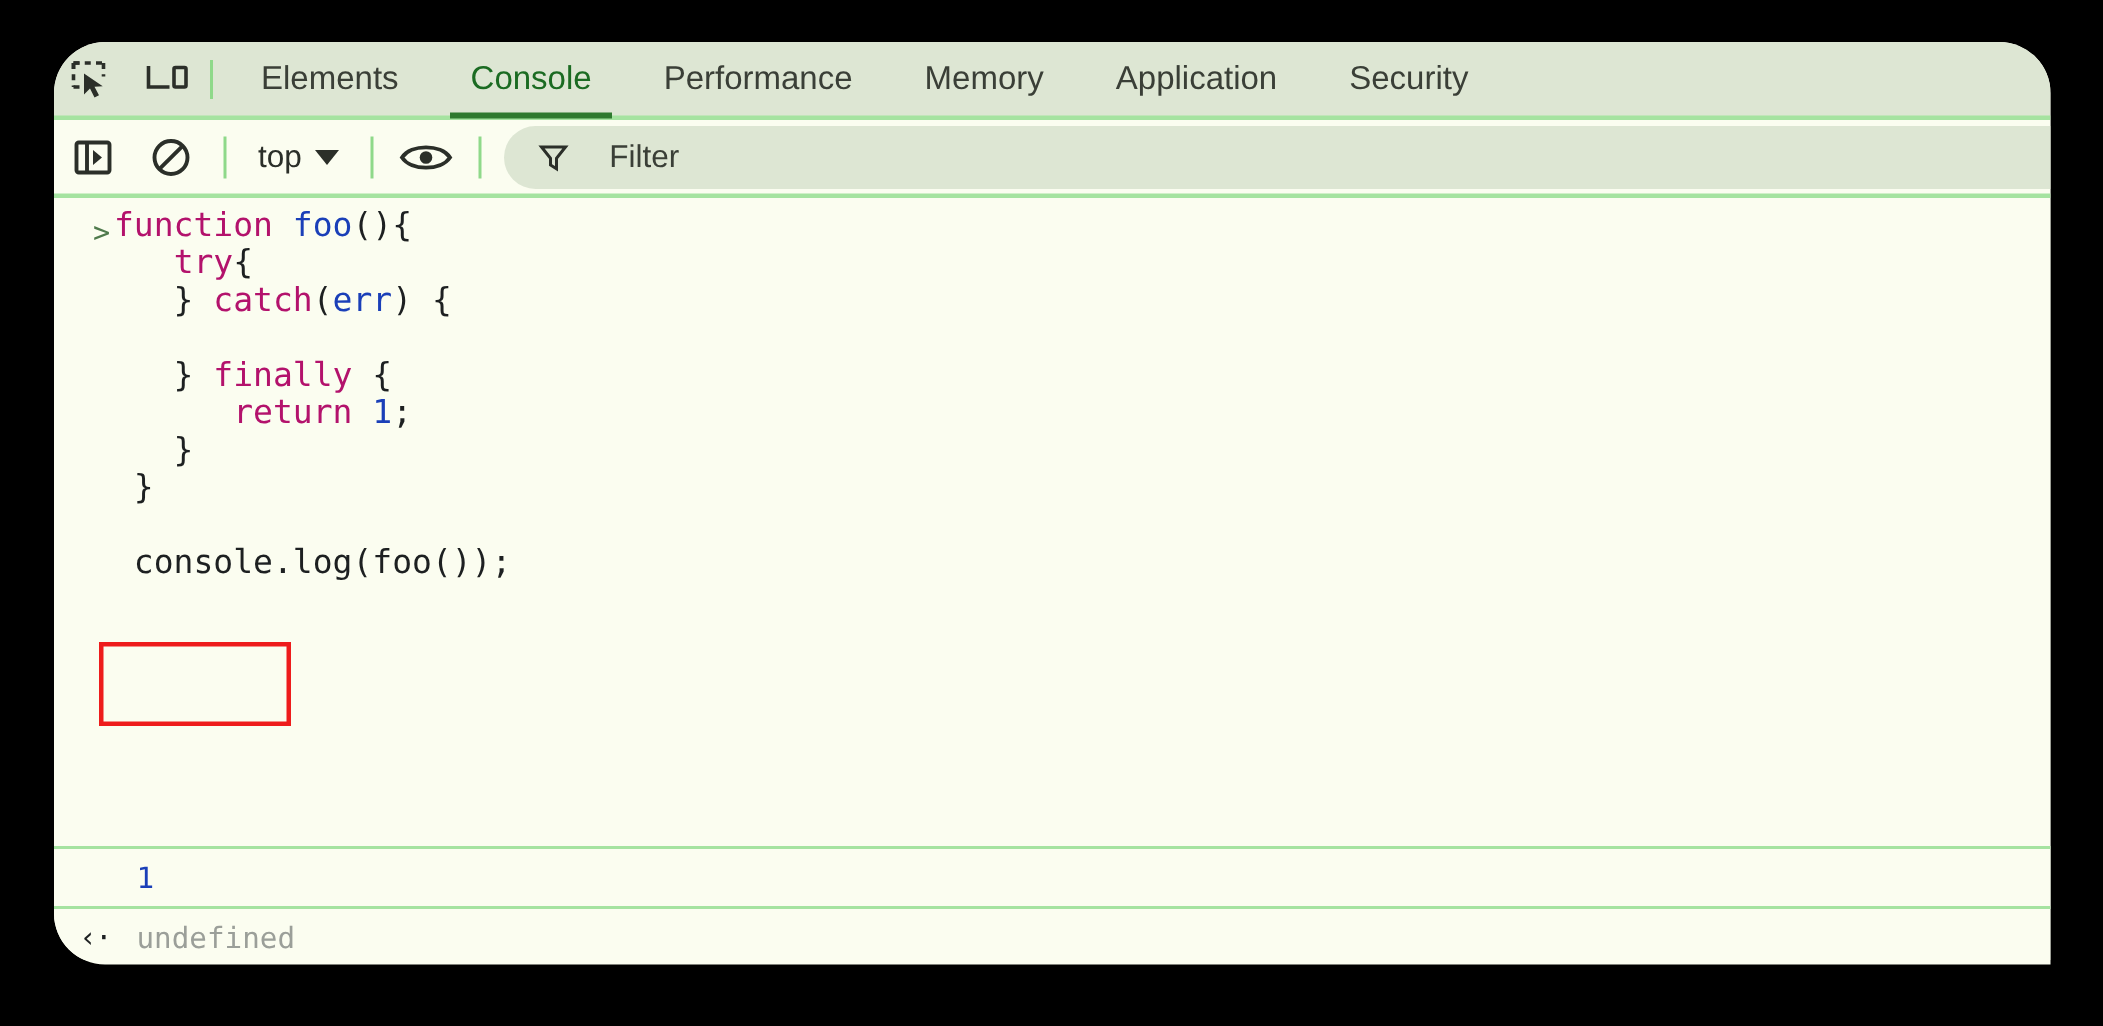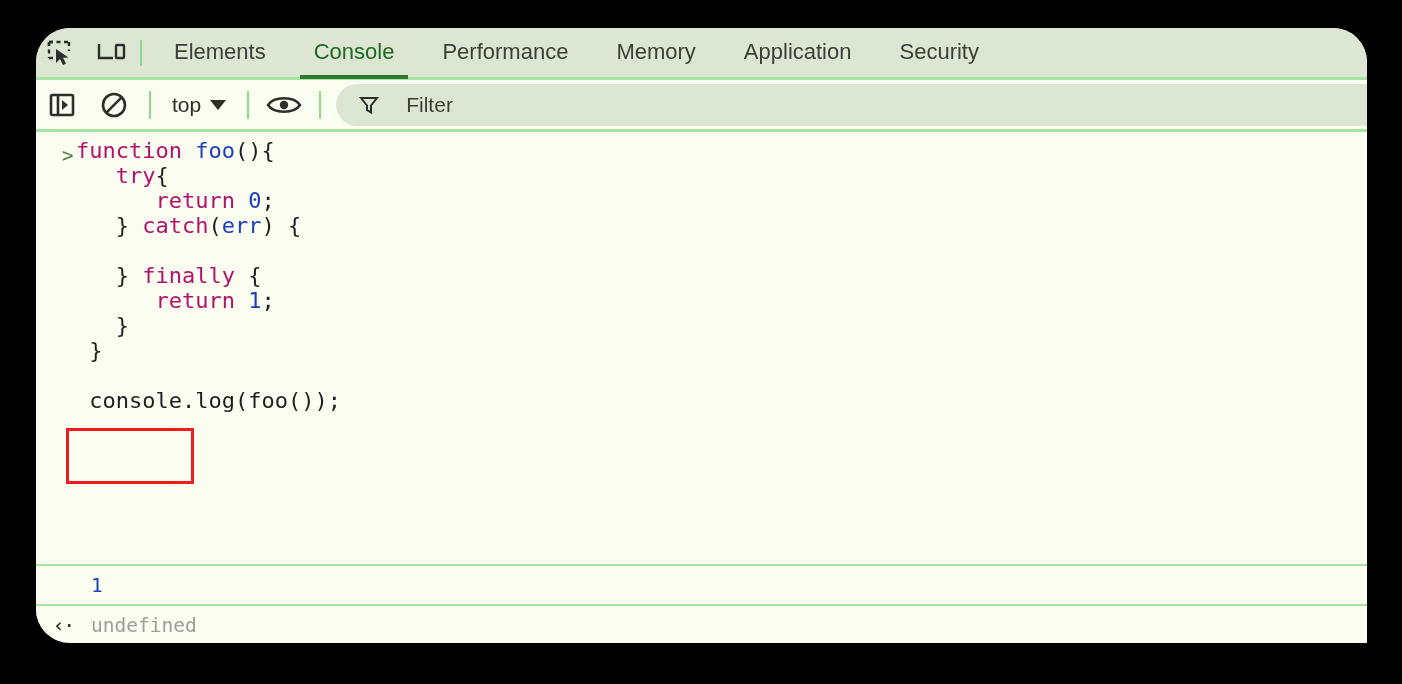--- a/index.html
+++ b/index.html
@@ -306,21 +306,20 @@
       </div>
     </div>
 
     <div class="console-body">
 
       <div class="code-block" style="top:6px;">
         <span class="gutter-arrow" style="top:6px;">&gt;</span>
         <div id="code-lines">
             <div class="code-line"><span class="kw">function </span><span class="fn">foo</span><span class="plain">(){</span></div>
             <div class="code-line"><span class="plain">   </span><span class="kw">try</span><span class="plain">{</span></div>
-            <div class="code-line"><span class="plain">      </span><span class="kw">return </span><span class="num">0</span><span class="plain">;</span></div>
             <div class="code-line"><span class="plain">   } </span><span class="kw">catch</span><span class="plain">(</span><span class="param">err</span><span class="plain">) {</span></div>
             <div class="code-line">&nbsp;</div>
             <div class="code-line"><span class="plain">   } </span><span class="kw">finally</span><span class="plain"> {</span></div>
             <div class="code-line"><span class="plain">      </span><span class="kw">return </span><span class="num">1</span><span class="plain">;</span></div>
             <div class="code-line"><span class="plain">   }</span></div>
             <div class="code-line"><span class="plain"> }</span></div>
             <div class="code-line">&nbsp;</div>
             <div class="code-line"><span class="plain"> console.log(foo());</span></div>
           </div>
       </div>

